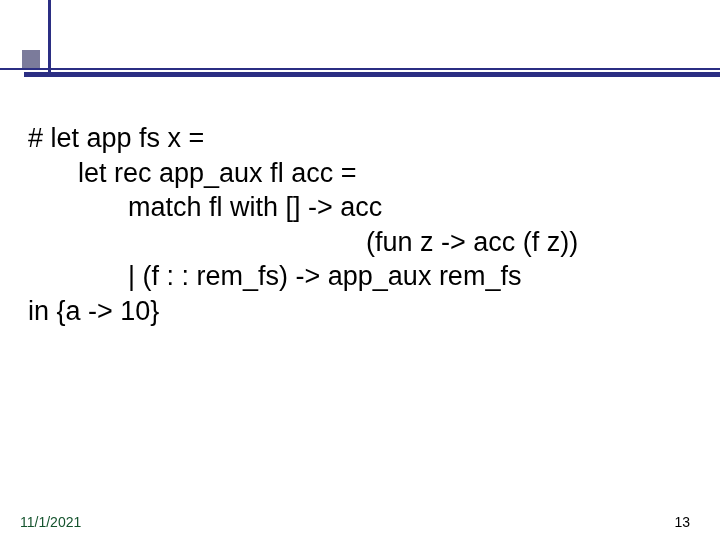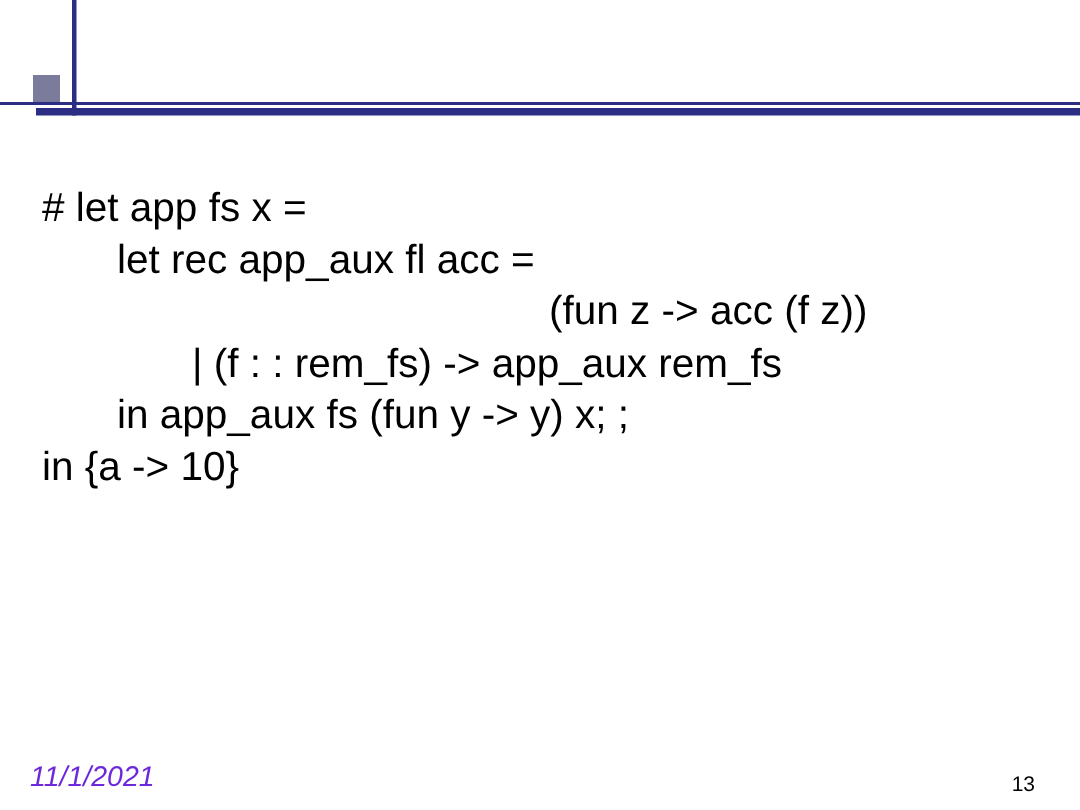--- a/index.html
+++ b/index.html
@@ -78,23 +78,22 @@
     margin-left: 28px;
   }
   .indent0 { padding-left: 0; }
   .indent1 { padding-left: 50px; }
   .indent2 { padding-left: 100px; }
   .indent-deep { padding-left: 338px; }
   .footer-date {
     position: absolute;
     bottom: 10px;
     left: 20px;
-    font-size: 19px;
-    color: #6d28d9;
-    font-style: italic;
+    font-size: 14px;
+    color: #14532d;
   }
   .footer-page {
     position: absolute;
     bottom: 10px;
     right: 30px;
     font-size: 14px;
     color: #000;
   }
 </style>
 </head>
@@ -109,28 +108,28 @@
     <div class="accent-box"></div>
   </div>
 
   <div class="content">
     <div class="row indent0">
         <span># let app fs x =</span>
       </div>
     <div class="row indent1">
         <span>let rec app_aux fl acc =</span>
       </div>
+    <div class="row indent2">
+        <span>match fl with [] -&gt; acc</span>
+      </div>
     <div class="row indent-deep">
         <span>(fun z -&gt; acc (f z))</span>
       </div>
     <div class="row indent2">
         <span>| (f : : rem_fs) -&gt; app_aux rem_fs</span>
-      </div>
-    <div class="row indent1">
-        <span>in app_aux fs (fun y -&gt; y) x; ;</span>
       </div>
     <div class="row indent0">
         <span>in {a -&gt; 10}</span>
       </div>
   </div>
 
   <div class="footer-date">11/1/2021</div>
   <div class="footer-page">13</div>
 
 </div>

